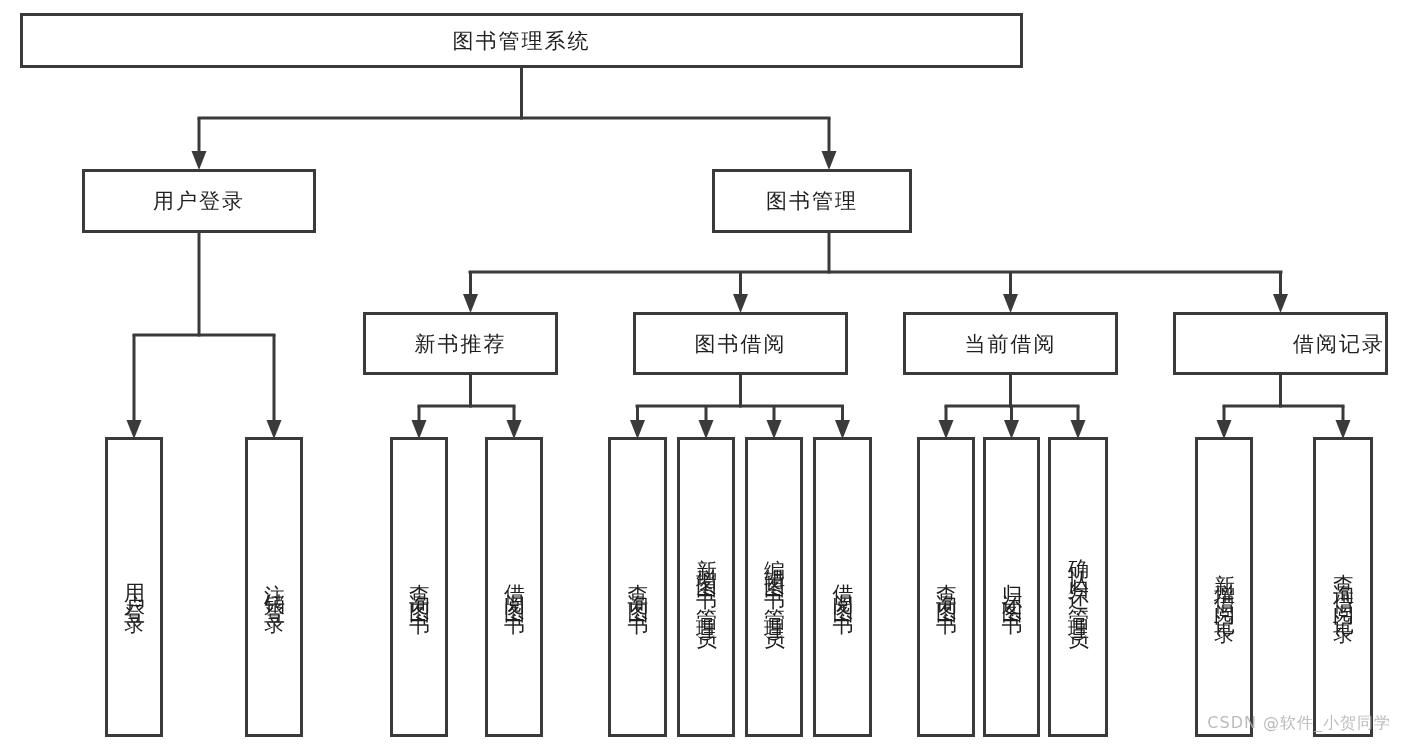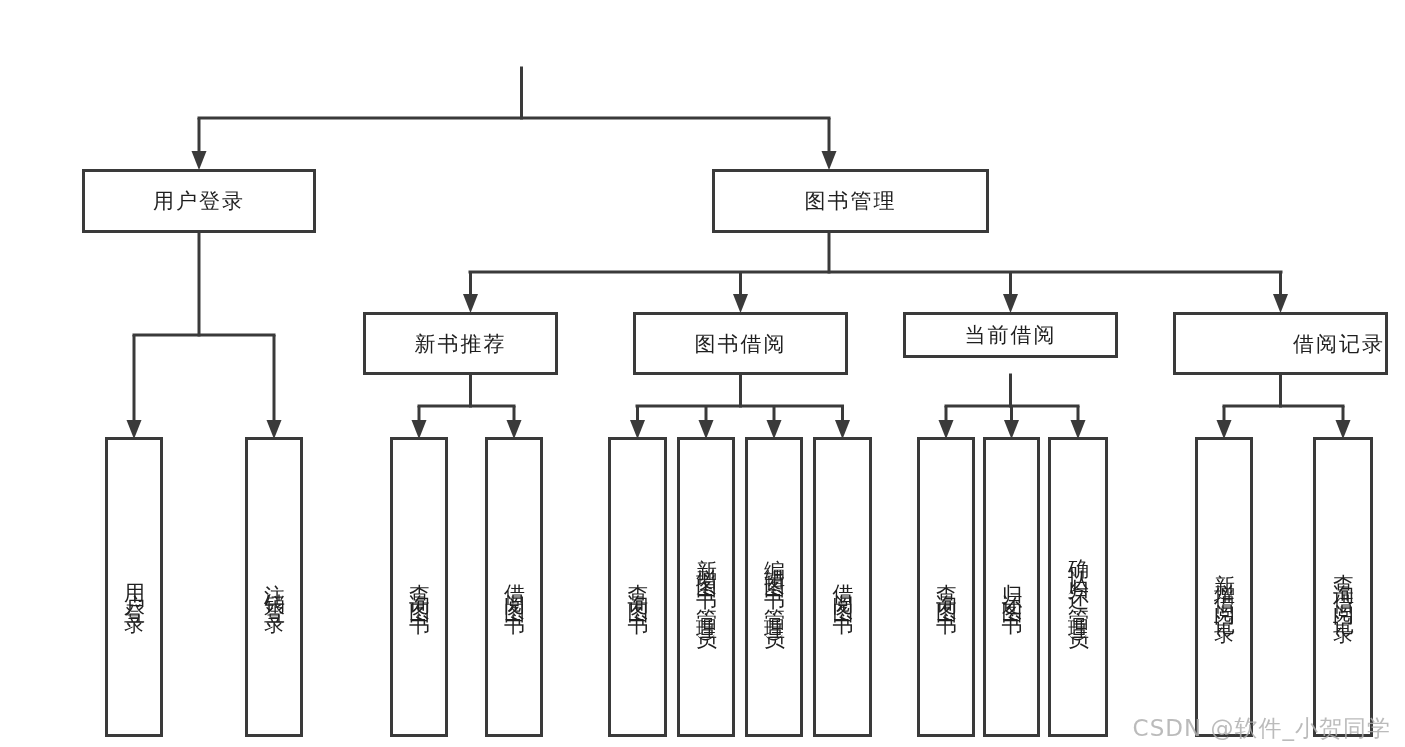--- a/index.html
+++ b/index.html
@@ -22,21 +22,21 @@
     color:var(--text);
   }
   .h-label{font-size:21px;letter-spacing:2px;white-space:nowrap;}
   .leaf{top:437px;height:300px;}
   .v-label{
     writing-mode:vertical-rl;text-orientation:mixed;
     font-size:21px;line-height:1;letter-spacing:10px;
   }
   .watermark{
     position:absolute;right:14px;top:713px;
-    color:var(--wm);font-size:23px;letter-spacing:1px;
+    color:var(--wm);font-size:16px;letter-spacing:1px;
     white-space:nowrap;opacity:.85;
   }
 </style>
 </head>
 <body>
 
 <div id="canvas">
 
   <svg id="connectors" viewBox="0 0 1405 747" xmlns="http://www.w3.org/2000/svg">
       <line x1="521.5" y1="68" x2="521.5" y2="118" stroke="#3a3a3a" stroke-width="3" stroke-linecap="square"></line>
@@ -86,35 +86,38 @@
       <line x1="1011.5" y1="406" x2="1011.5" y2="429" stroke="#3a3a3a" stroke-width="3"></line>
       <polygon points="1004,420 1019,420 1011.5,439" fill="#3a3a3a"></polygon>
       <line x1="1078" y1="406" x2="1078" y2="429" stroke="#3a3a3a" stroke-width="3"></line>
       <polygon points="1070.5,420 1085.5,420 1078,439" fill="#3a3a3a"></polygon>
       <line x1="1224" y1="406" x2="1224" y2="429" stroke="#3a3a3a" stroke-width="3"></line>
       <polygon points="1216.5,420 1231.5,420 1224,439" fill="#3a3a3a"></polygon>
       <line x1="1343" y1="406" x2="1343" y2="429" stroke="#3a3a3a" stroke-width="3"></line>
       <polygon points="1335.5,420 1350.5,420 1343,439" fill="#3a3a3a"></polygon>
     </svg>
 
+  <div class="node" style="left:20px;top:13px;width:1003px;height:55px;">
+    <span class="h-label">图书管理系统</span>
+  </div>
 
   <div class="node" style="left:82px;top:169px;width:234px;height:64px;">
     <span class="h-label">用户登录</span>
   </div>
-  <div class="node" style="left:712px;top:169px;width:277px;height:64px;">
+  <div class="node" style="left:712px;top:169px;width:200px;height:64px;">
     <span class="h-label">图书管理</span>
   </div>
 
   <div class="node" style="left:363px;top:312px;width:195px;height:63px;">
     <span class="h-label">新书推荐</span>
   </div>
   <div class="node" style="left:633px;top:312px;width:215px;height:63px;">
     <span class="h-label">图书借阅</span>
   </div>
-  <div class="node" style="left:903px;top:312px;width:215px;height:46px;">
+  <div class="node" style="left:903px;top:312px;width:215px;height:63px;">
     <span class="h-label">当前借阅</span>
   </div>
   <div class="node" style="left:1173px;top:312px;width:215px;height:63px;justify-content:flex-end;">
     <span class="h-label">借阅记录</span>
   </div>
 
   <div class="node leaf" style="left:105px;width:58px;">
     <span class="v-label">用户登录</span>
   </div>
   <div class="node leaf" style="left:245px;width:58px;">

